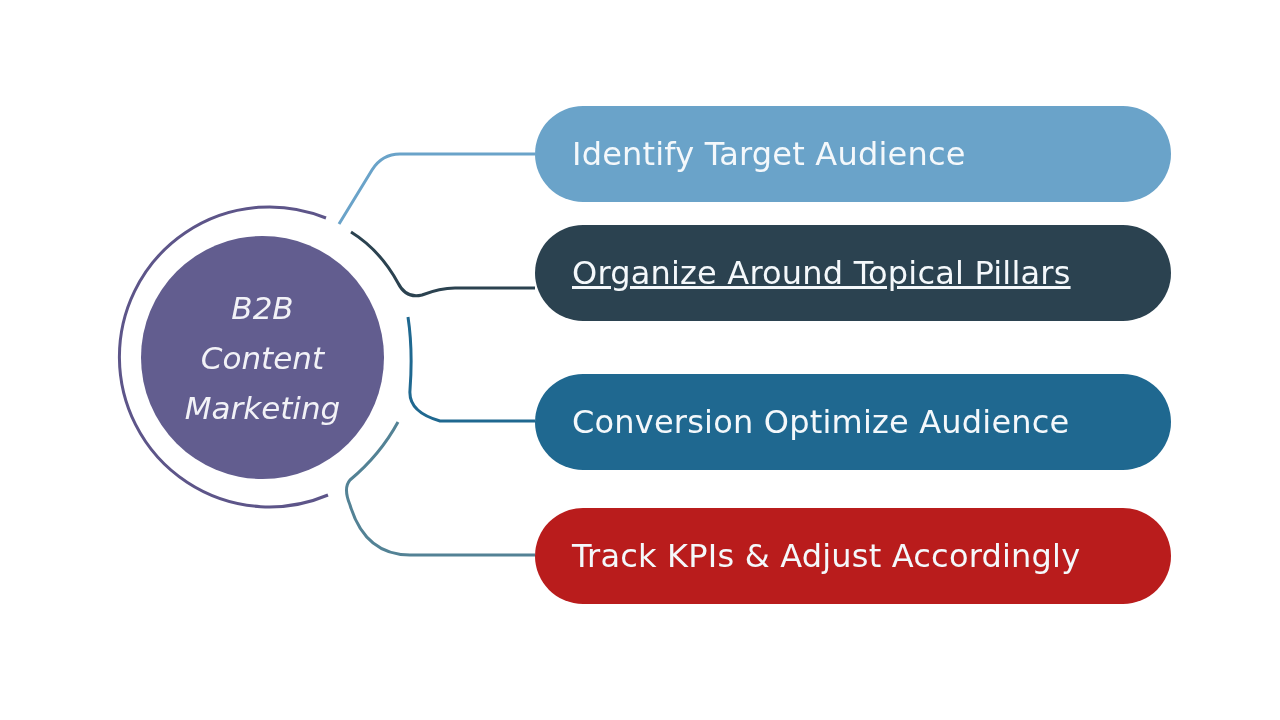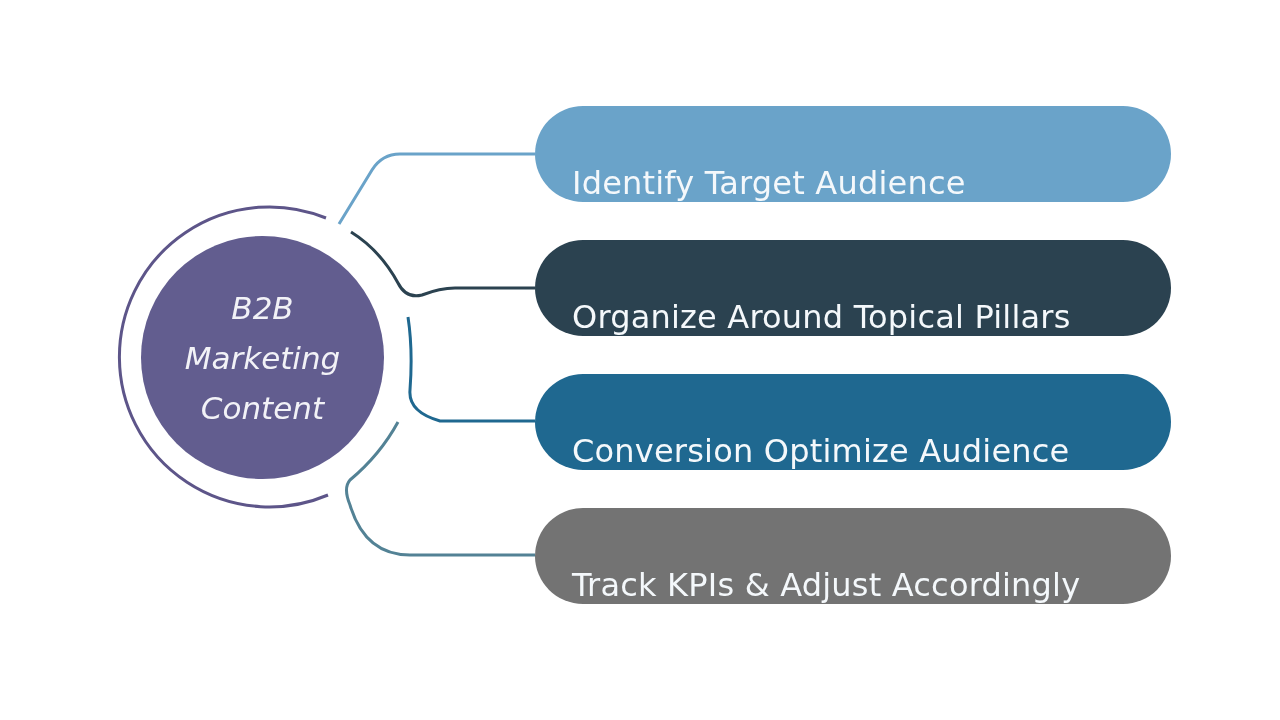--- a/index.html
+++ b/index.html
@@ -4,48 +4,48 @@
 <style>
   html, body { margin:0; padding:0; background:#ffffff; }
   body { width:1280px; height:720px; position:relative; overflow:hidden;
          font-family:"DejaVu Sans", "Liberation Sans", sans-serif; }
   svg.connectors { position:absolute; left:0; top:0; width:1280px; height:720px; }
   .center-circle { position:absolute; left:141px; top:236px; width:243px; height:243px;
     border-radius:50%; display:flex; align-items:center; justify-content:center;
     text-align:center; color:#f2f2f7; font-size:31px; line-height:50px;font-style:italic; }
   .center-circle span { display:block; }
   .pill { position:absolute; left:535px; width:636px; height:96px; border-radius:48px;
-    display:flex; align-items:flex-end; box-sizing:border-box; padding-left:37px;
+    display:flex; align-items:center; box-sizing:border-box; padding-left:37px;
     color:#f4f8fb; font-size:32px; letter-spacing:0.2px; white-space:nowrap; }
-  .p0 { top:106px; } .p1 { top:240px; } .p2 { top:374px; } .p3 { top:508px; }
+  .p0 { top:106px; } .p1 { top:225px;text-decoration:underline; } .p2 { top:374px; } .p3 { top:508px; }
 </style>
 </head>
 <body>
 
 <svg class="connectors" viewBox="0 0 1280 720">
 
   <path d="M 326 218 A 150 150 0 1 0 328 495" fill="none" stroke="#5d5589" stroke-width="3"></path>
   <path d="M 339 224 L 372 170 Q 382 154 400 154 L 535 154" fill="none" stroke="#6aa3c9" stroke-width="3"></path>
   <path d="M 351 232 Q 380 250 398 283 Q 406 299 422 295 Q 440 288 455 288 L 535 288" fill="none" stroke="#2b4250" stroke-width="3"></path>
   <path d="M 408 317 Q 413 350 410 390 Q 408 412 440 421 L 535 421" fill="none" stroke="#1f6890" stroke-width="3"></path>
   <path d="M 398 422 Q 380 455 350 480 Q 343 488 350 505 Q 365 555 410 555 L 535 555" fill="none" stroke="#538295" stroke-width="3"></path>
 </svg>
 
 <div class="center-circle" id="center" style="background: rgb(98, 93, 143);">
   <div>
     <span>B2B</span>
+    <span>Content</span>
     <span>Marketing</span>
-    <span>Content</span>
   </div>
 </div>
 
 <div class="pill p0" style="background: rgb(106, 163, 201);">
   <span>Identify Target Audience</span>
 </div>
 <div class="pill p1" style="background: rgb(43, 66, 80);">
   <span>Organize Around Topical Pillars</span>
 </div>
 <div class="pill p2" style="background: rgb(31, 104, 144);">
   <span>Conversion Optimize Audience</span>
 </div>
-<div class="pill p3" style="background: #737373;">
+<div class="pill p3" style="background: #b91c1c;">
   <span>Track KPIs &amp; Adjust Accordingly</span>
 </div>
 
 </body></html>

